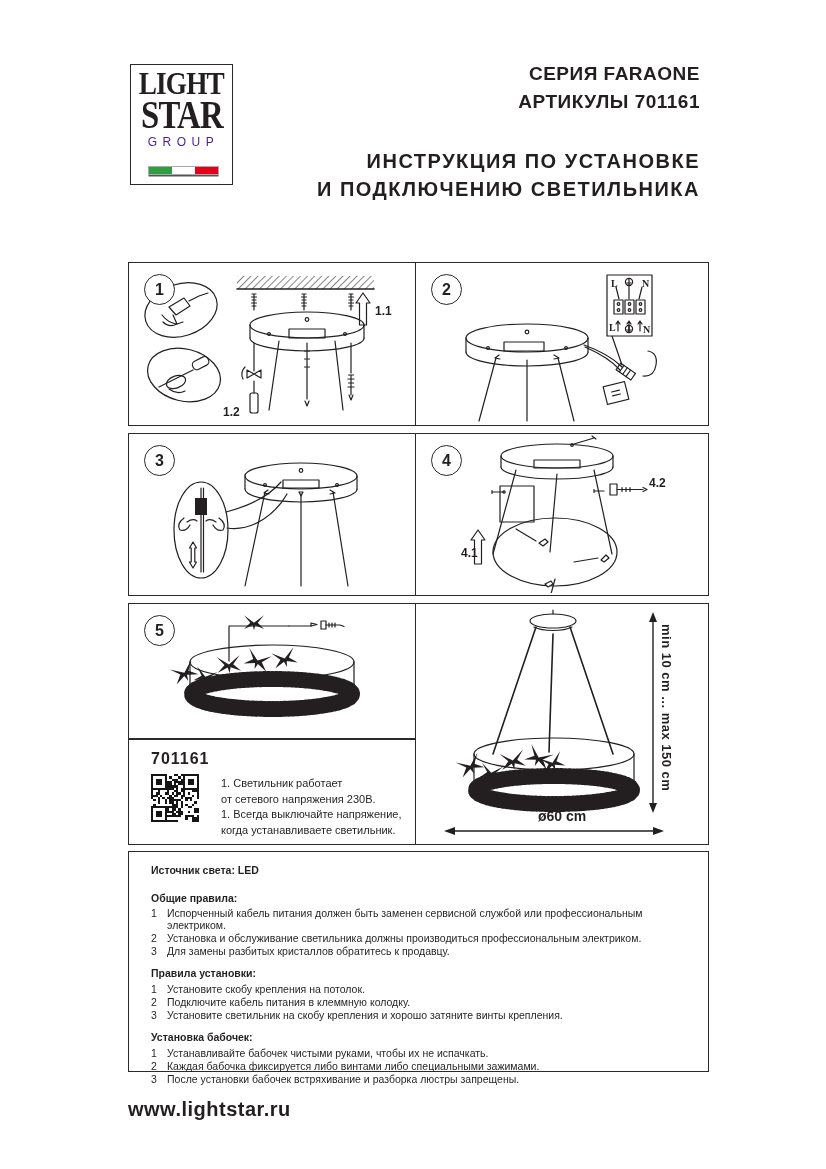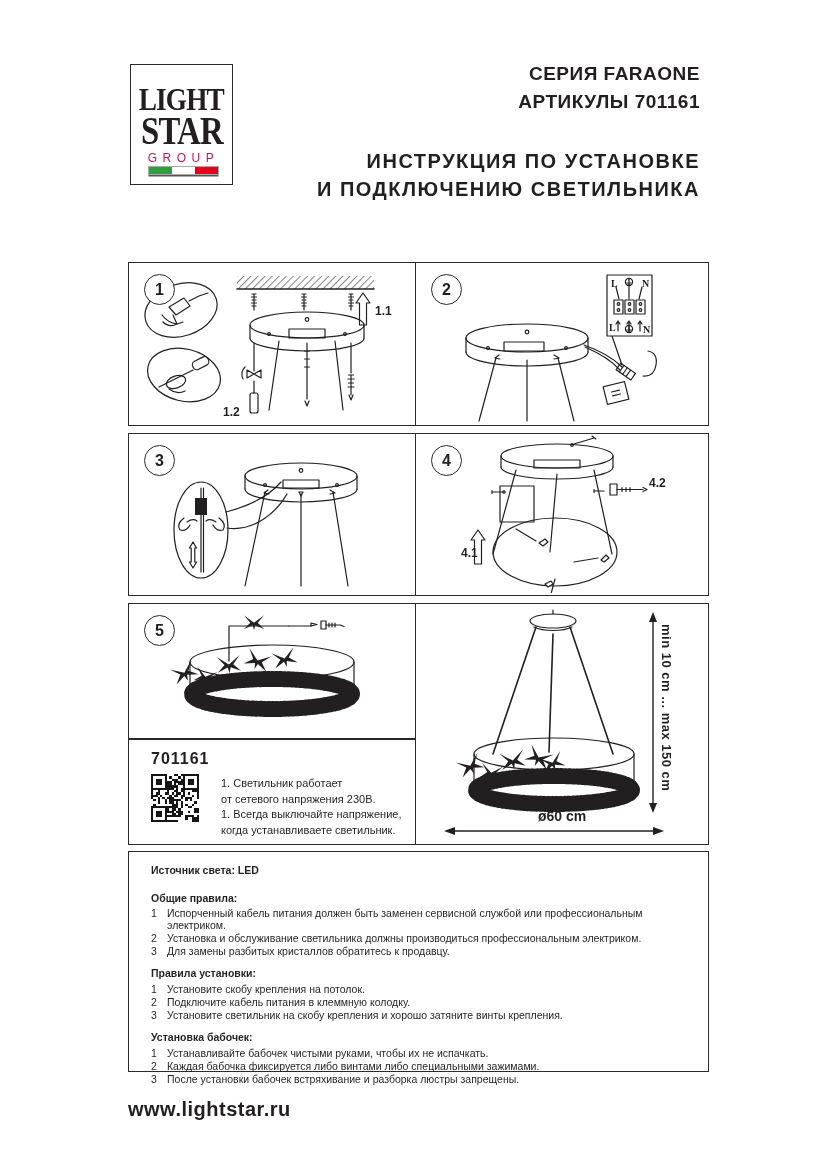--- a/index.html
+++ b/index.html
@@ -1,25 +1,25 @@
 <!DOCTYPE html>
 <html><head>
 <meta charset="utf-8">
 <style>
   html,body{margin:0;padding:0;background:#fff;}
   .page{position:relative;width:826px;height:1169px;background:#fff;overflow:hidden;
         font-family:"Liberation Sans", sans-serif;color:#231f20;}
   
   .logo-box{position:absolute;left:130px;top:64px;width:103px;height:121px;
-            border:1.5px solid #2a2a2a;text-align:center;box-sizing:border-box;padding-top:22px;}
+            border:1.5px solid #2a2a2a;text-align:center;box-sizing:border-box;padding-top:6px;}
   .logo-light{font-family:"Liberation Serif", serif;font-weight:bold;font-size:31px;line-height:26px;
               display:inline-block;transform:scaleX(.88);letter-spacing:-1px;}
   .logo-star{font-family:"Liberation Serif", serif;font-weight:bold;font-size:40px;line-height:33px;
              display:inline-block;transform:scaleX(.82);letter-spacing:-1px;}
-  .logo-group{font-size:12px;letter-spacing:5.5px;line-height:16px;margin-top:2px;margin-left:4px;color:#be185d;}
+  .logo-group{font-size:12px;letter-spacing:5.5px;line-height:16px;margin-top:2px;margin-left:4px;color:#4c1d95;}
   .flag{position:absolute;left:17px;bottom:9px;width:69px;height:7px;display:flex;
         border:1px solid #aaa;box-shadow:0 2px 0 -0.5px #555;}
   .flag span{flex:1;}
   .fg{background:#2f9e41;} .fw{background:#ffffff;} .fr{background:#e2001a;}
   .titles{position:absolute;left:290px;top:60px;width:410px;text-align:right;font-weight:bold;}
   .t-series{font-size:19px;line-height:28px;letter-spacing:.5px;}
   .t-instr{margin-top:31px;font-size:20px;line-height:28px;letter-spacing:1.5px;}
   
   .row{position:absolute;left:128px;width:581px;border:1.5px solid #2a2a2a;box-sizing:border-box;display:flex;}
   .row1{top:262px;height:164px;}

